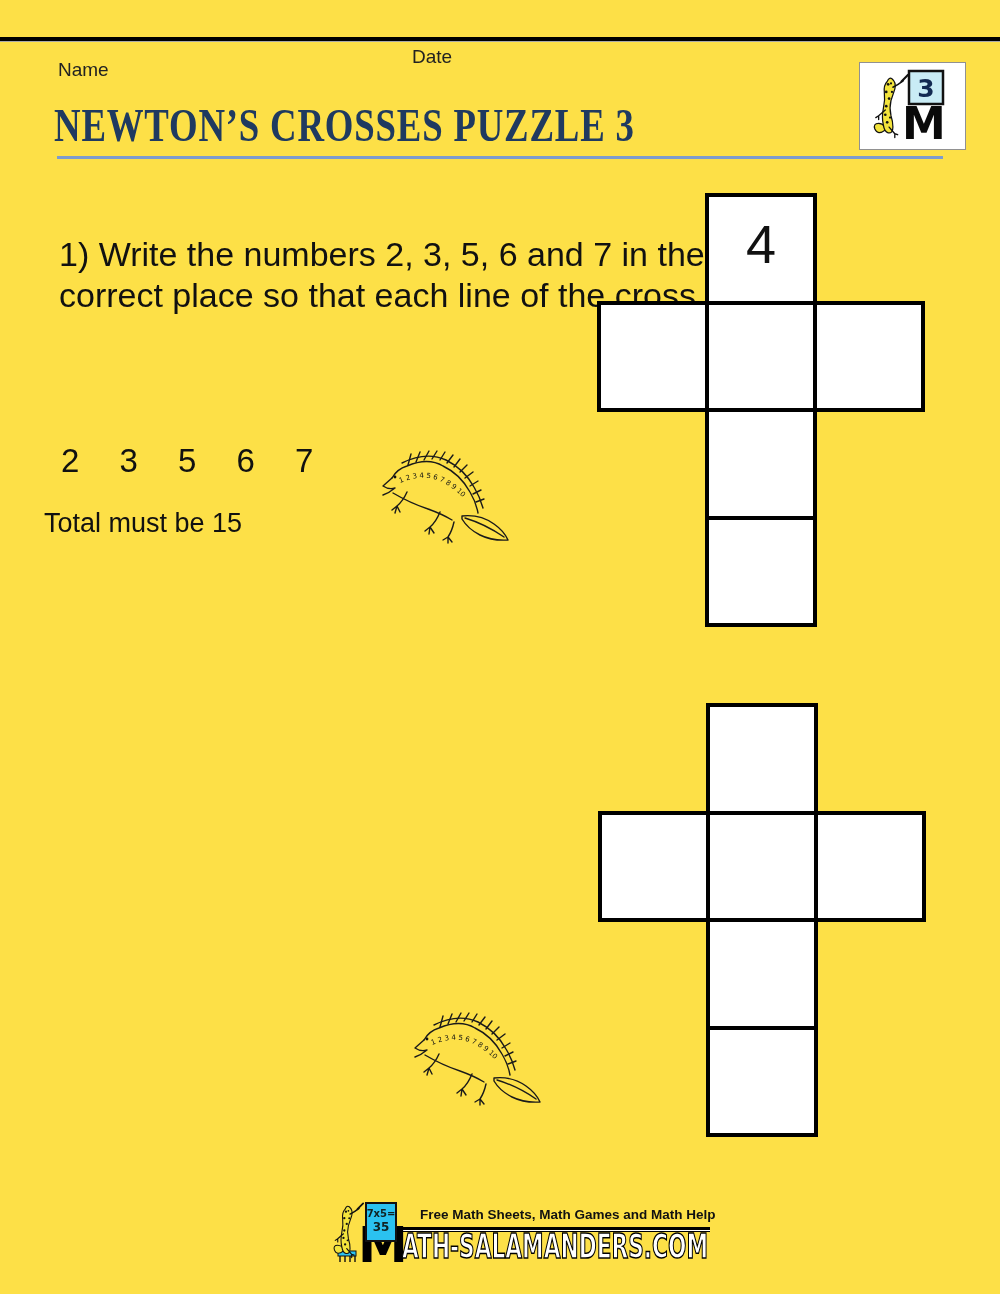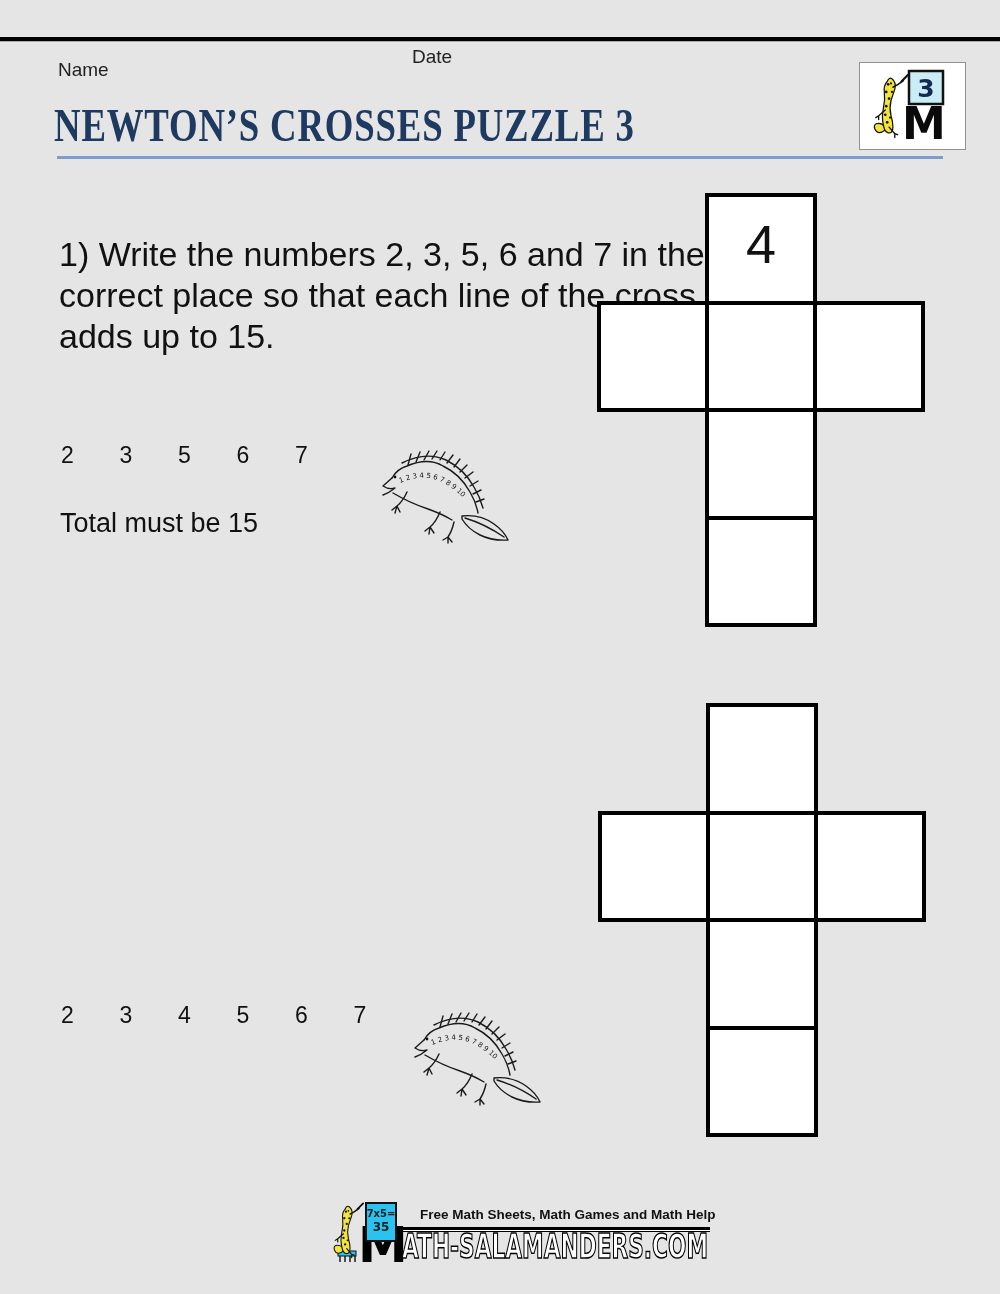--- a/index.html
+++ b/index.html
@@ -1,28 +1,28 @@
 <!DOCTYPE html>
 <html><head>
 <meta charset="utf-8">
 <style>
   html,body{margin:0;padding:0;background:#fff;}
-  .page{position:relative;width:1000px;height:1294px;background:#e5e5e5;
+  .page{position:relative;width:1000px;height:1294px;background:#fde047;
         font-family:"Liberation Sans",sans-serif;overflow:hidden;color:#151515;}
   .abs{position:absolute;}
   .topbar{left:0;top:37px;width:1000px;height:4px;background:#000;
           border-bottom:1px solid #aaa;box-shadow:0 6px 0 -4px #000;}
   .fieldlabel{font-size:19px;color:#222;}
   .title{left:54px;top:99px;font-family:"Liberation Serif",serif;font-weight:700;
          font-size:46px;color:#1f3a60;transform:scaleX(0.80);transform-origin:left top;
          letter-spacing:1px;white-space:nowrap;}
   .title-underline{left:57px;top:156px;width:886px;height:3px;background:#7e9ccc;}
   .logo-box{left:859px;top:62px;width:105px;height:86px;background:#fff;border:1px solid #919191;}
   .instruction{font-size:34px;line-height:41px;color:#111;white-space:nowrap;}
-  .numrow{font-size:23px;color:#111;white-space:nowrap;}
+  .numrow{font-size:33px;color:#111;white-space:nowrap;}
   .numrow span{display:inline-block;width:58.5px;}
   .totaltext{font-size:27px;color:#111;white-space:nowrap;}
   .tagline{left:420px;top:1207px;font-size:13.5px;font-weight:700;color:#111;white-space:nowrap;text-align:center;}
   .footer-rule{left:398px;top:1227px;width:312px;height:1px;background:#fff;
                border-top:3px solid #000;border-bottom:1px solid #000;}
   svg{display:block;}
 </style>
 </head>
 <body>
 
@@ -98,28 +98,27 @@
       <text x="66" y="34" font-family="'DejaVu Sans',sans-serif" font-weight="bold" font-size="25" fill="#132a52" text-anchor="middle">3</text>
     </svg>
   </div>
 
   <div class="abs title">NEWTON’S CROSSES PUZZLE 3</div>
   <div class="abs title-underline"></div>
 
   <div class="abs instruction" style="left:59px;top:234px;">
     <div>1) Write the numbers 2, 3, 5, 6 and 7 in the</div>
     <div>correct place so that each line of the cross</div>
-    <div>adds up to 15.</div>
   </div>
 
   <div class="abs numrow" style="left:61px;top:442px;">
     <span>2</span><span>3</span><span>5</span><span>6</span><span>7</span>
   </div>
 
-  <div class="abs totaltext" style="left:60px;top:508px;">Total must be 15</div>
+  <div class="abs totaltext" style="left:44px;top:508px;">Total must be 15</div>
 
   <svg class="abs" style="left:380px;top:446px;" width="132" height="102" viewBox="0 0 132 102">
     <use href="#newt-art"></use>
     <text font-size="7" font-family="'DejaVu Sans',sans-serif" fill="#111">
       <textPath href="#newt-spine">1 2 3 4 5 6 7 8 9 10</textPath>
     </text>
   </svg>
 
   <svg class="abs" style="left:597px;top:193px;" width="328" height="434" viewBox="0 0 328 434" shape-rendering="crispEdges">
     <g fill="#ffffff" stroke="#000" stroke-width="3.5">
@@ -134,23 +133,20 @@
       <text x="164" y="70">4</text>
       <text x="56" y="182"></text>
       <text x="164" y="182"></text>
       <text x="272" y="182"></text>
       <text x="164" y="290"></text>
       <text x="164" y="397"></text>
     </g>
   </svg>
 
 
-  <div class="abs numrow" style="left:61px;top:1002px;">
-    <span>2</span><span>3</span><span>4</span><span>5</span><span>6</span><span>7</span>
-  </div>
 
 
   <svg class="abs" style="left:412px;top:1008px;" width="132" height="102" viewBox="0 0 132 102">
     <use href="#newt-art"></use>
     <text font-size="7" font-family="'DejaVu Sans',sans-serif" fill="#111">
       <textPath href="#newt-spine">1 2 3 4 5 6 7 8 9 10</textPath>
     </text>
   </svg>
 
   <svg class="abs" style="left:598px;top:703px;" width="328" height="434" viewBox="0 0 328 434" shape-rendering="crispEdges">

